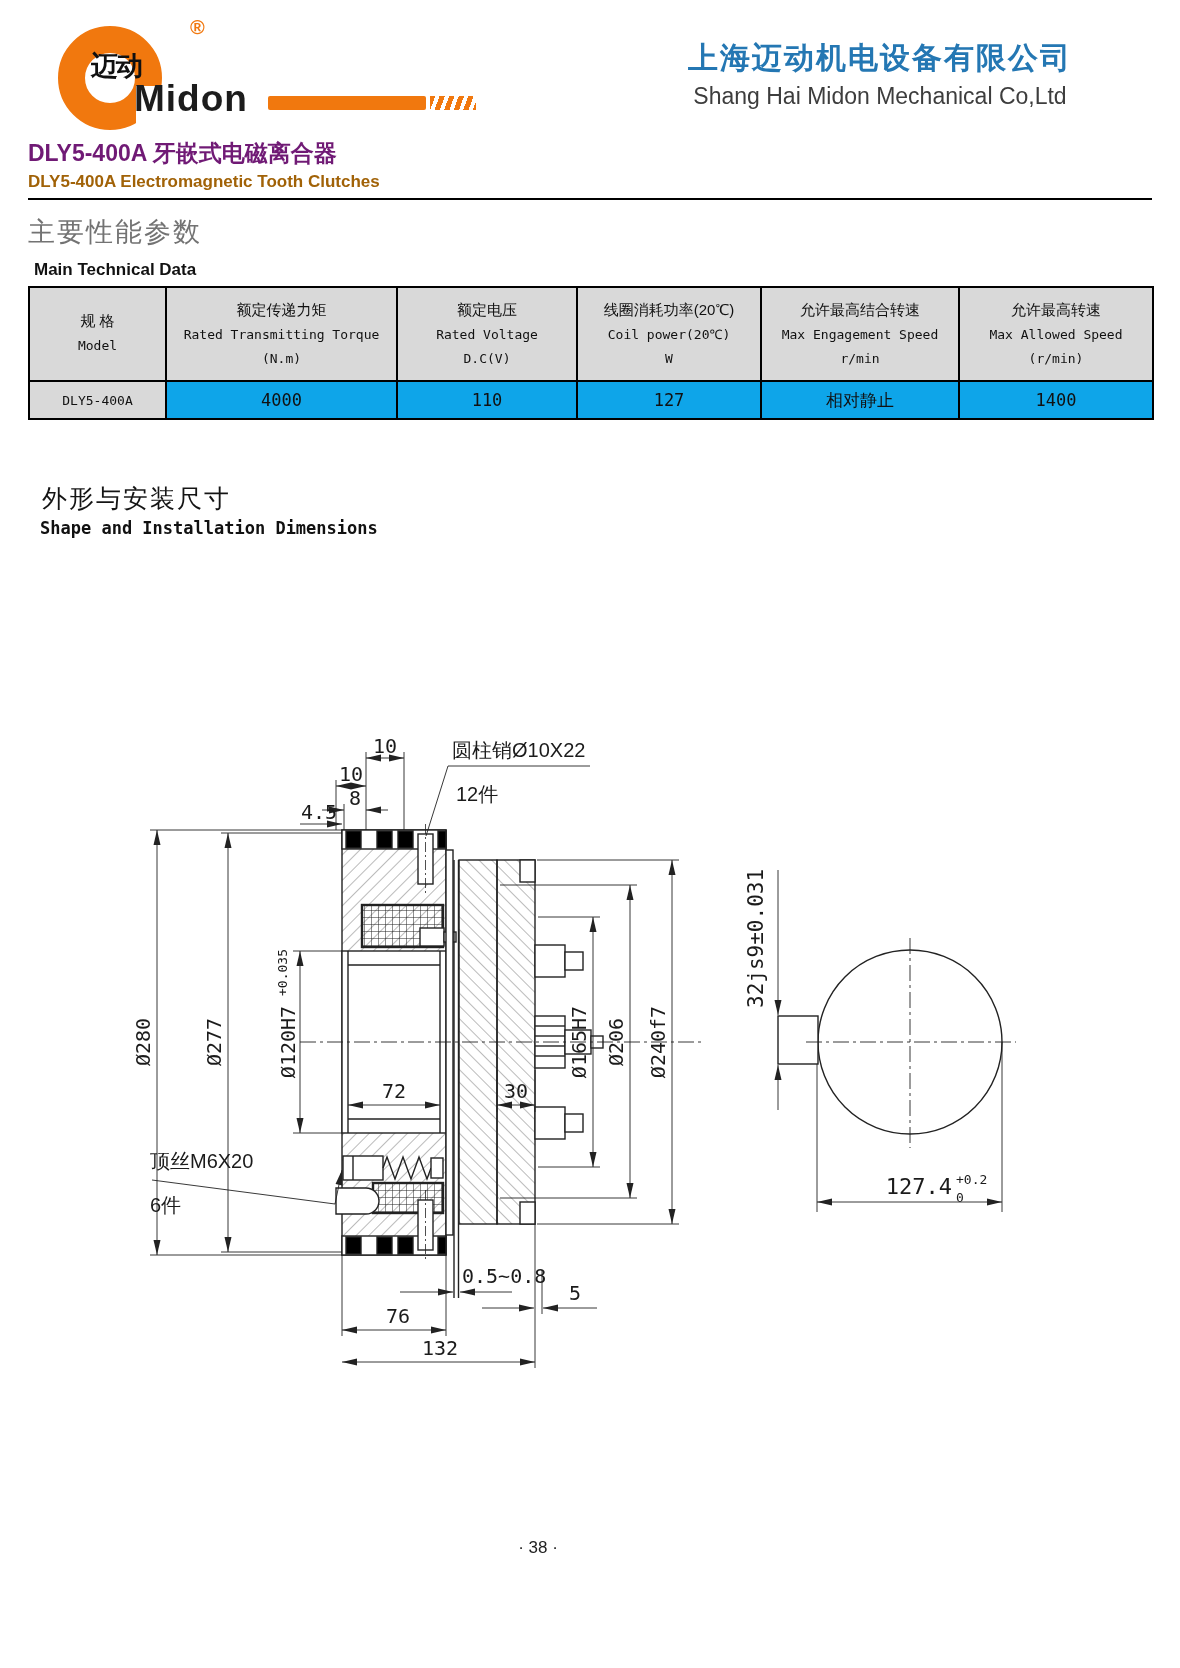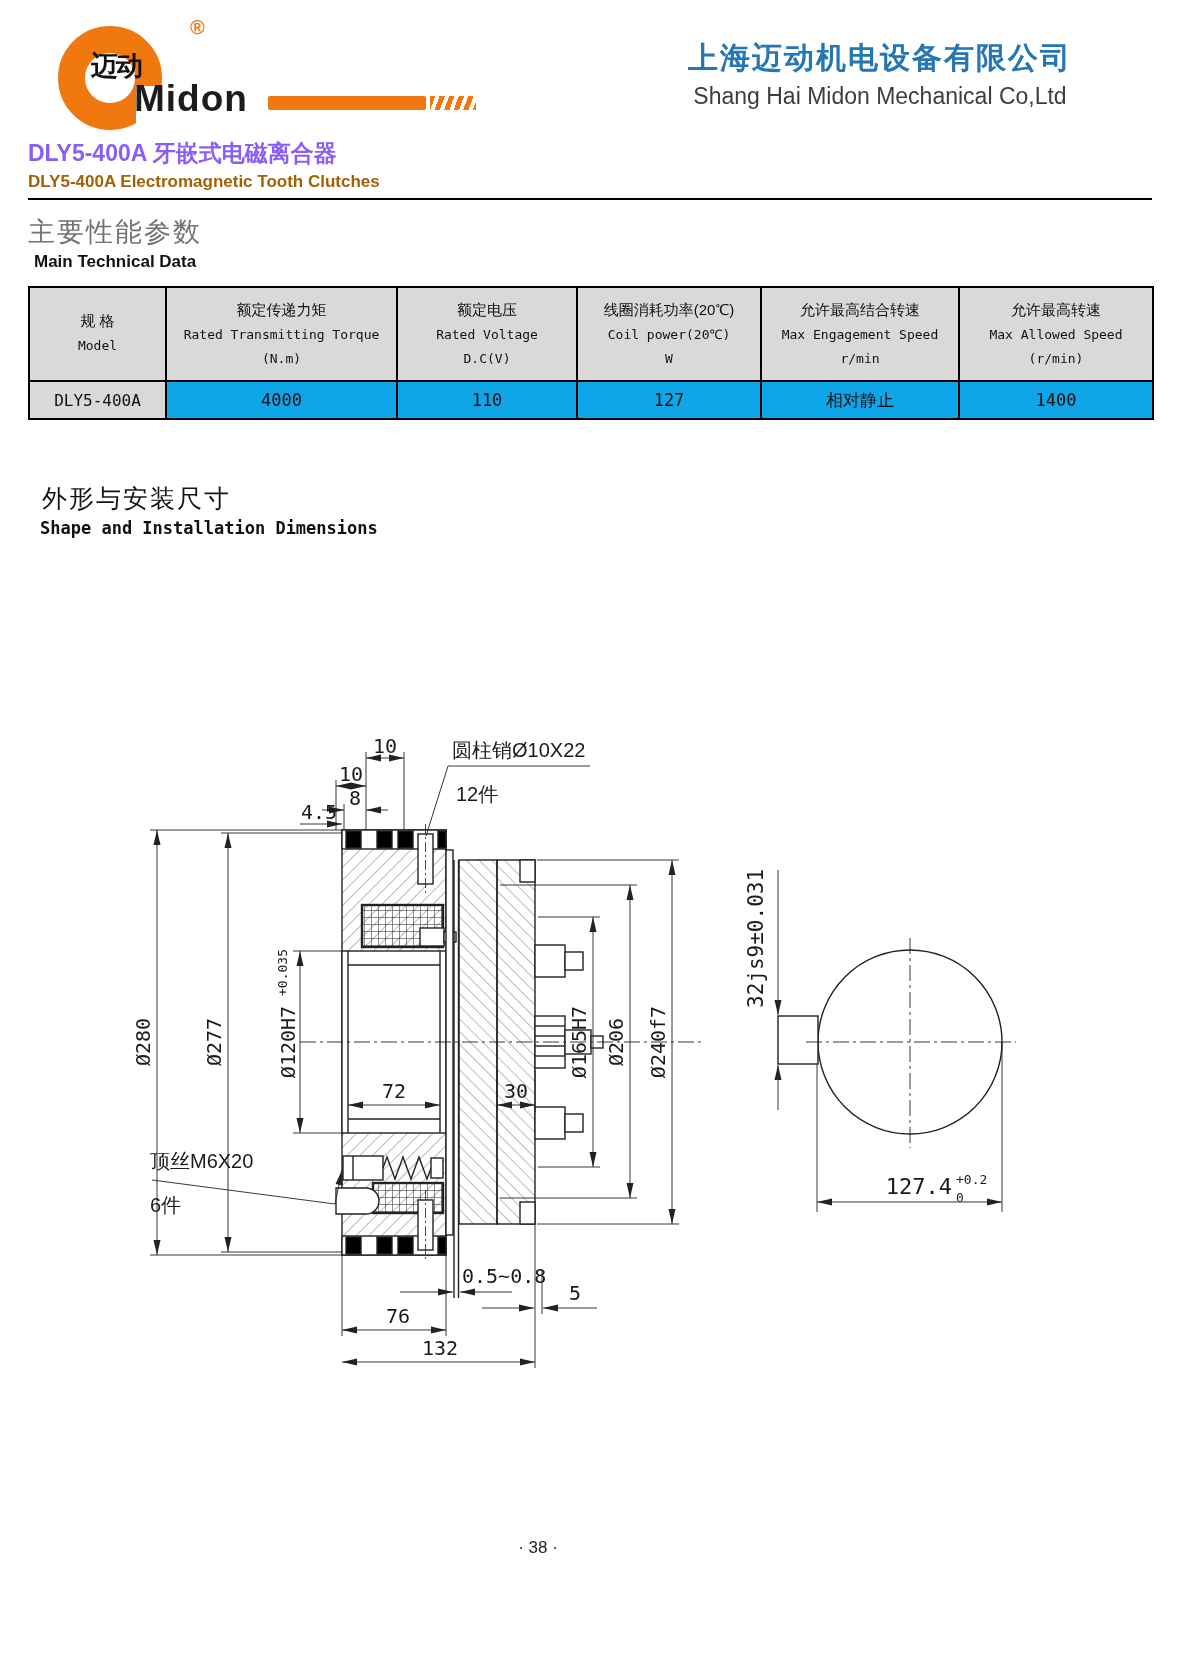--- a/index.html
+++ b/index.html
@@ -17,36 +17,36 @@
   .swoosh-stripes { position:absolute; left:390px; top:88px; width:46px; height:14px;
      background:repeating-linear-gradient(110deg,#f1780e 0 5px,#ffffff 5px 9px); }
 
   
   .company { position:absolute; left:620px; top:38px; width:520px; text-align:center; }
   .company-cn { font-size:30px; font-weight:bold; color:#2477b3; letter-spacing:2px; }
   .company-en { font-size:23px; color:#3d3d3d; margin-top:4px; }
   .company-tel { font-size:16px; color:#3f7fc1; margin-top:4px; }
 
   
-  .title-cn { position:absolute; left:28px; top:138px; font-size:23px; font-weight:600; color:#8b5cf6; }
+  .title-cn { position:absolute; left:28px; top:138px; font-size:23px; font-weight:600; color:#701a75; }
   .title-en { position:absolute; left:28px; top:172px; font-size:17px; font-weight:600; color:#a16207; }
   .rule { position:absolute; left:28px; top:198px; width:1124px; height:0; border-top:2px solid #000; }
 
   .sec1-cn { position:absolute; left:28px; top:214px; font-size:27px; color:#737373; letter-spacing:2px; }
-  .sec1-en { position:absolute; left:34px; top:252px; font-size:17px; font-weight:bold; color:#111; }
+  .sec1-en { position:absolute; left:34px; top:260px; font-size:17px; font-weight:bold; color:#111; }
 
   
   table.data { position:absolute; left:28px; top:286px; width:1124px; border-collapse:collapse; table-layout:fixed; }
   table.data th, table.data td { border:2px solid #000; text-align:center; vertical-align:middle; }
   table.data th { background:#d9d9d9; font-weight:normal; height:94px; padding:4px 2px; }
   table.data td { height:38px; background:#0ea5e9; }
   .h-cn { display:block; font-size:15px; color:#111; line-height:24px; }
   .h-en { display:block; font-size:13px; color:#111; font-family:"DejaVu Sans Mono", monospace; line-height:26px; }
   .h-unit { display:block; font-size:13px; color:#111; font-family:"DejaVu Sans Mono", monospace; line-height:22px; }
-  .model-cell { background:#d9d9d9 !important; font-size:16px; font-family:"DejaVu Sans Mono", monospace; }
+  .model-cell { background:#d9d9d9 !important; font-size:13px; font-family:"DejaVu Sans Mono", monospace; }
   .val { font-size:17px; font-family:"DejaVu Sans Mono", monospace; }
   .val-cjk { font-size:17px; }
 
   .sec2-cn { position:absolute; left:42px; top:482px; font-size:25px; color:#141414; letter-spacing:2px; }
   .sec2-en { position:absolute; left:40px; top:518px; font-size:17px; font-weight:bold; color:#111; font-family:"DejaVu Sans Mono", monospace; }
 
   
   svg.drawing { position:absolute; left:0; top:640px; }
   .dim-text { font-family:"DejaVu Sans Mono", monospace; font-size:20px; fill:#1b1b1b; }
   .dim-text-sm { font-family:"DejaVu Sans Mono", monospace; font-size:13px; fill:#1b1b1b; }

